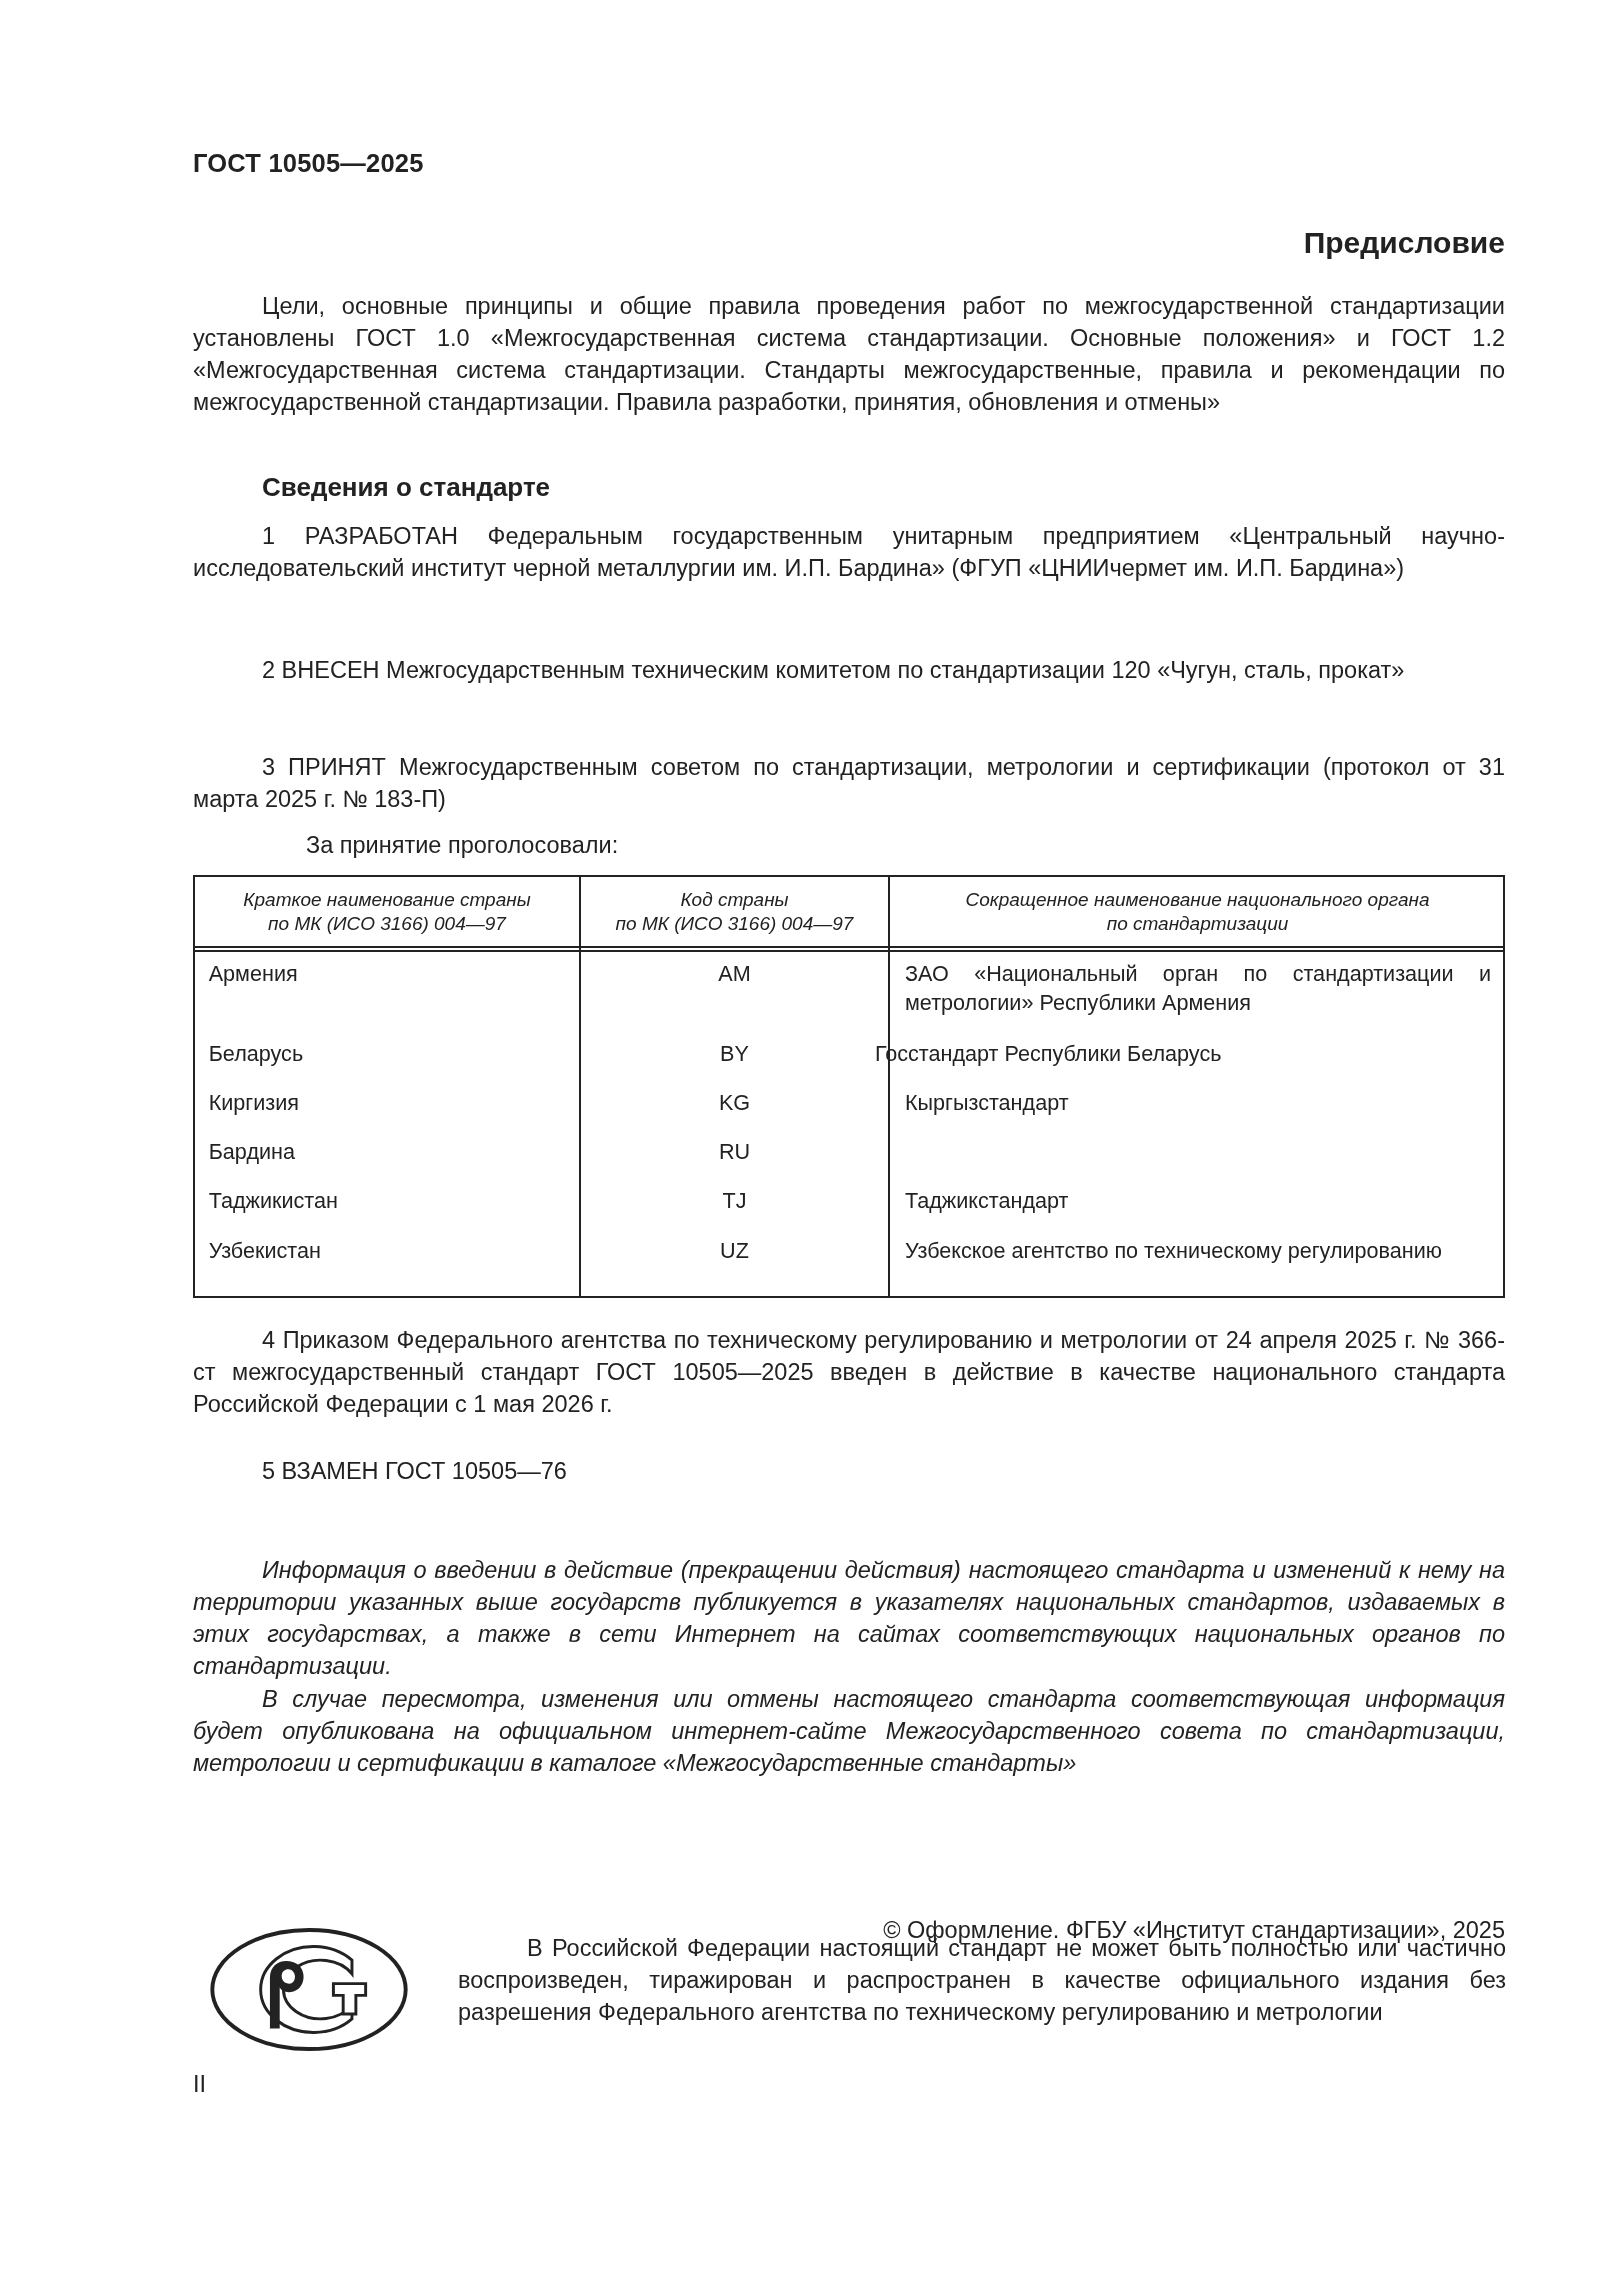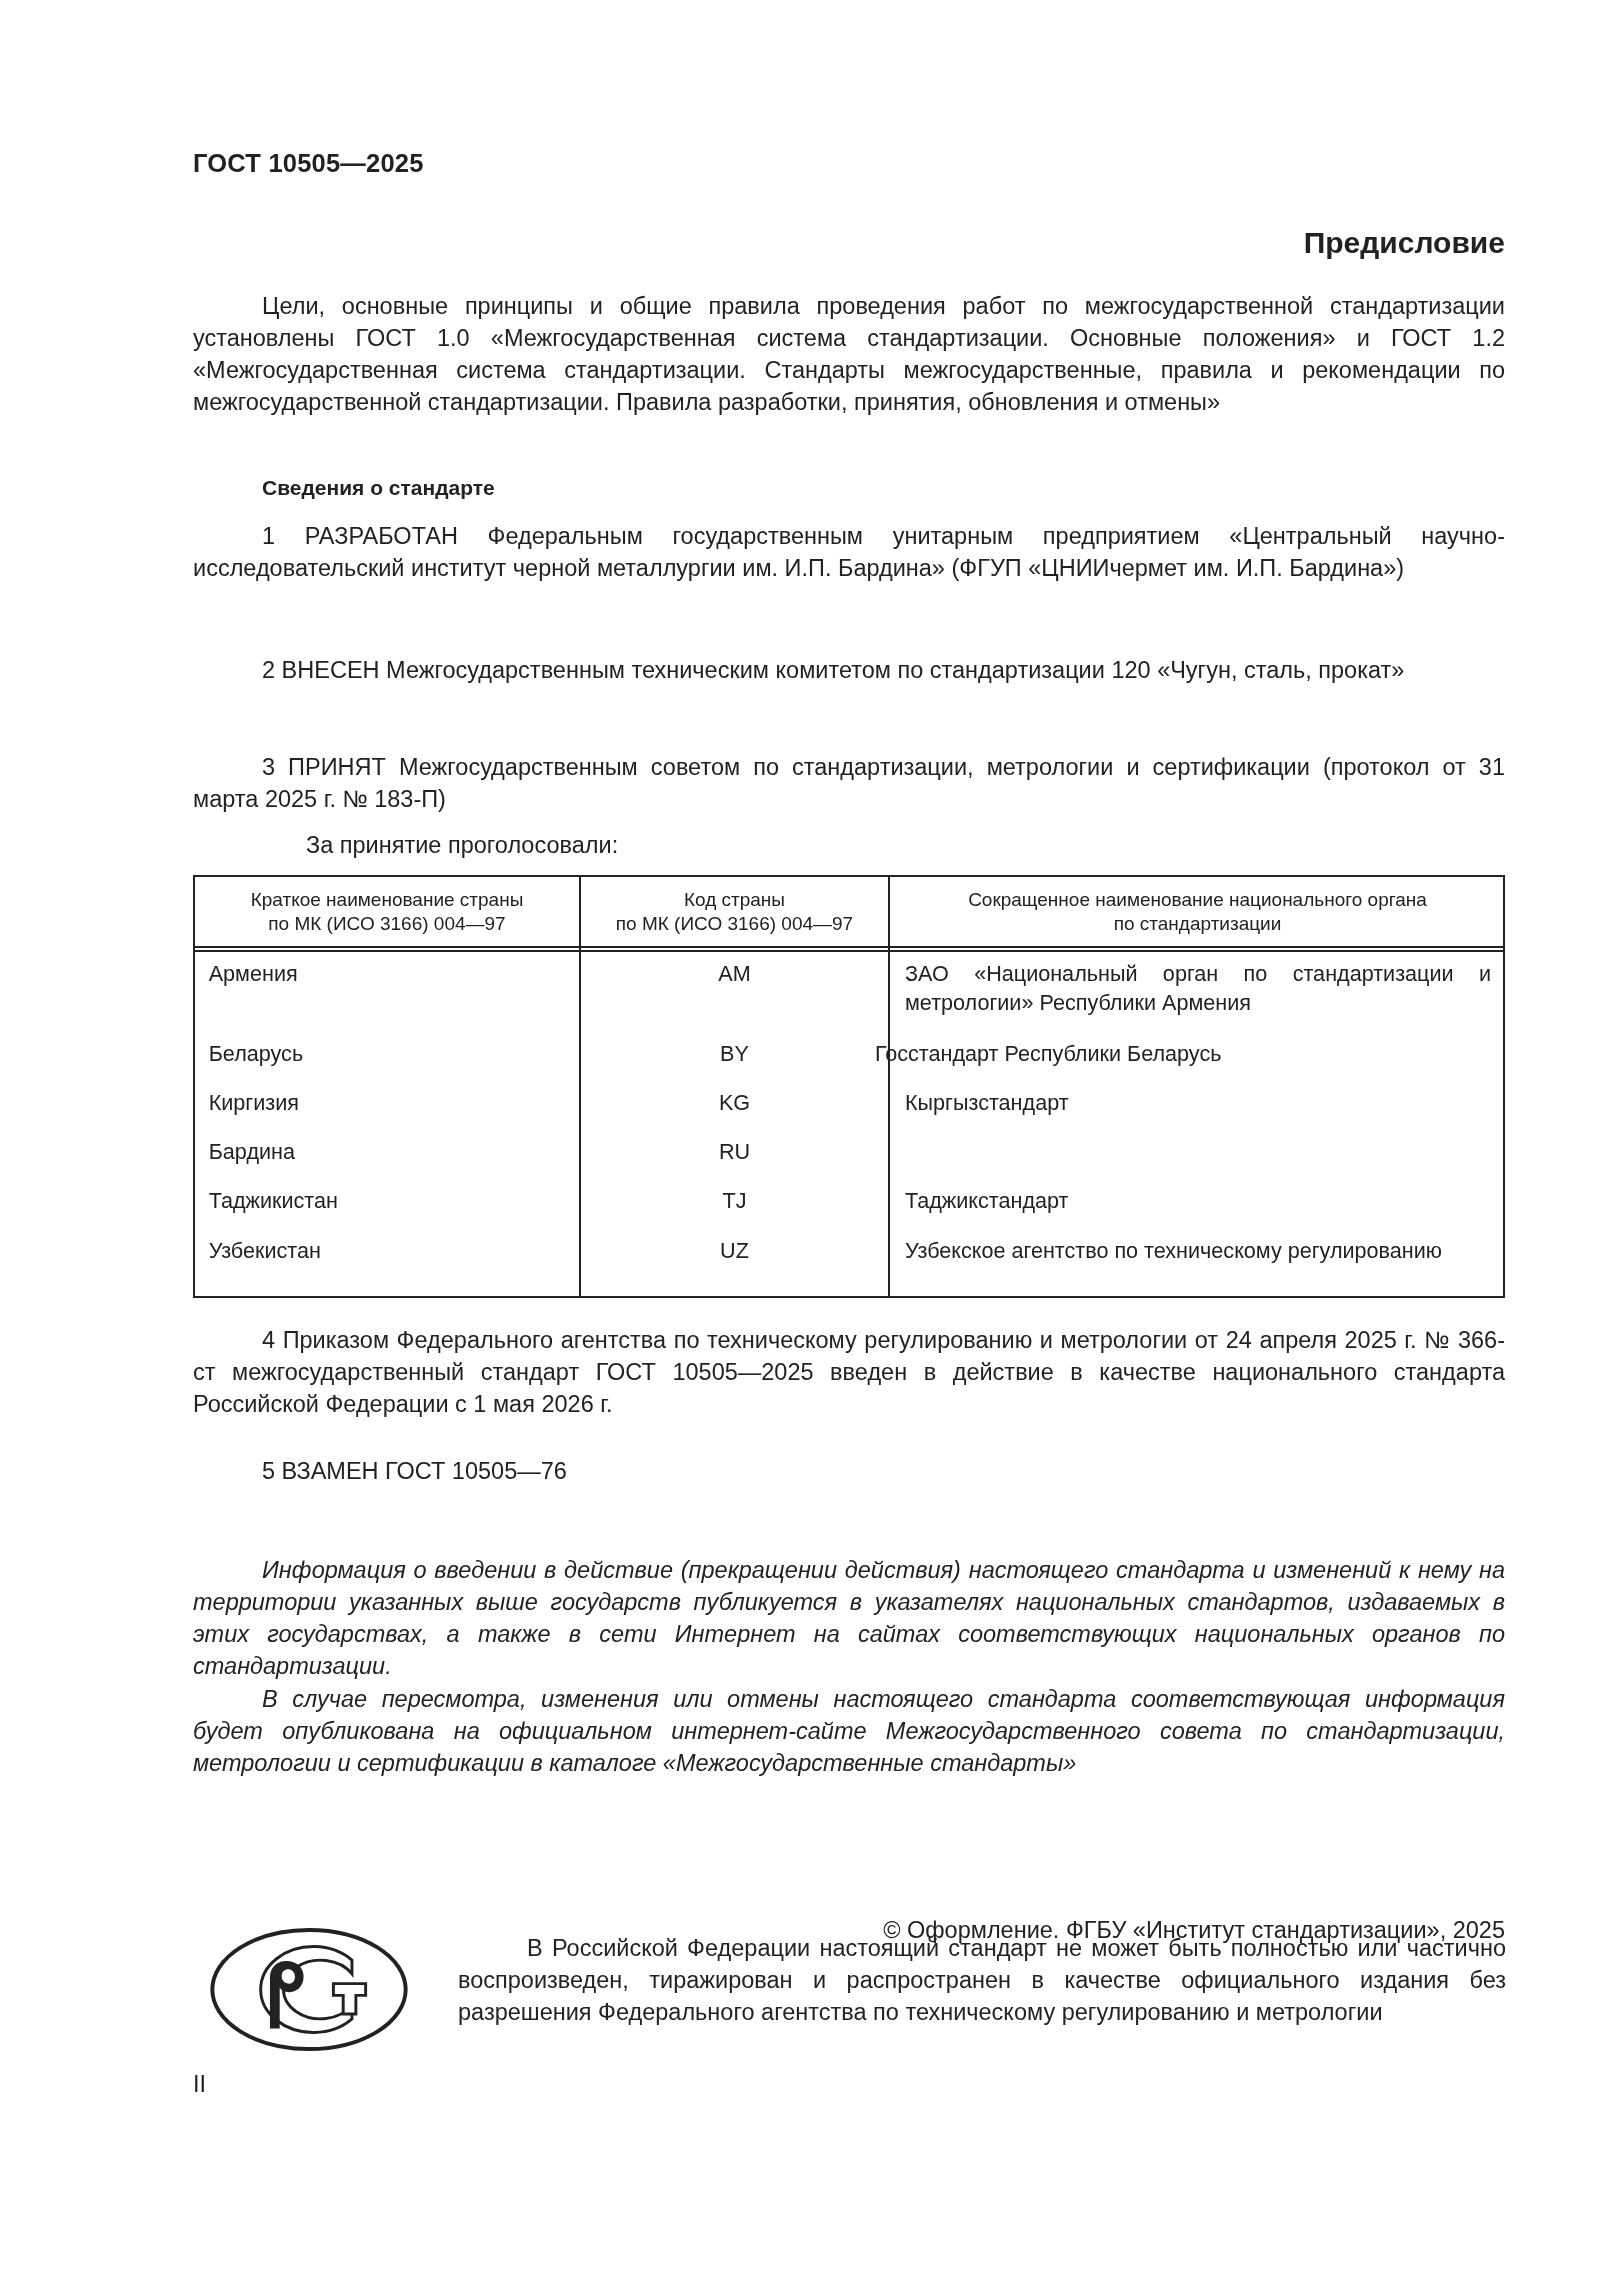--- a/index.html
+++ b/index.html
@@ -32,21 +32,21 @@
   .para {
     left: 193px; width: 1312px;
     font-size: 23.5px;
     line-height: 32px;
     text-align: justify;
     text-indent: 69px;
     margin: 0;
   }
   .subhead {
     left: 262px;
-    font-size: 21px; font-weight: bold;
+    font-size: 26px; font-weight: bold;
     line-height: 29px;
     white-space: nowrap;
   }
   .plain {
     left: 262px;
     font-size: 23.5px;
     line-height: 29px;
     white-space: nowrap;
   }
   
@@ -66,20 +66,21 @@
     border-top: 2px solid #222222;
   }
   .vline {
     position: absolute; top: 0; bottom: 0;
     border-left: 2px solid #222222;
   }
   .th {
     position: absolute; top: 10.8px;
     font-size: 19px; line-height: 24.5px;
     text-align: center;
+    font-style: italic;
   }
   .td {
     position: absolute;
     font-size: 21.6px; line-height: 29px;
   }
   .td-code { text-align: center; }
   .td-org { text-align: justify; }
   .note {
     left: 193px; width: 1312px;
     font-size: 23.5px; font-style: italic;

